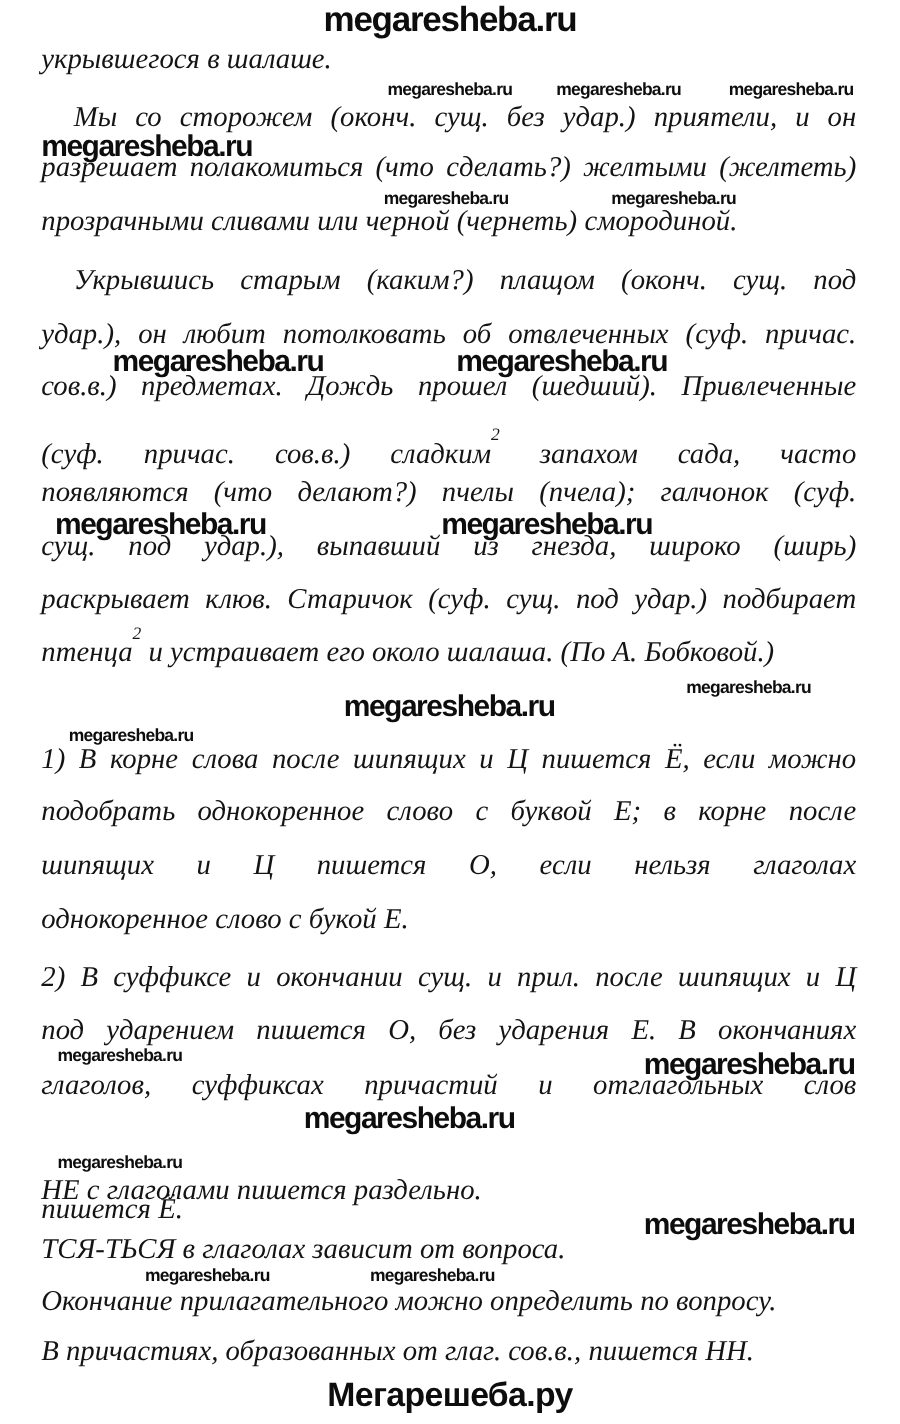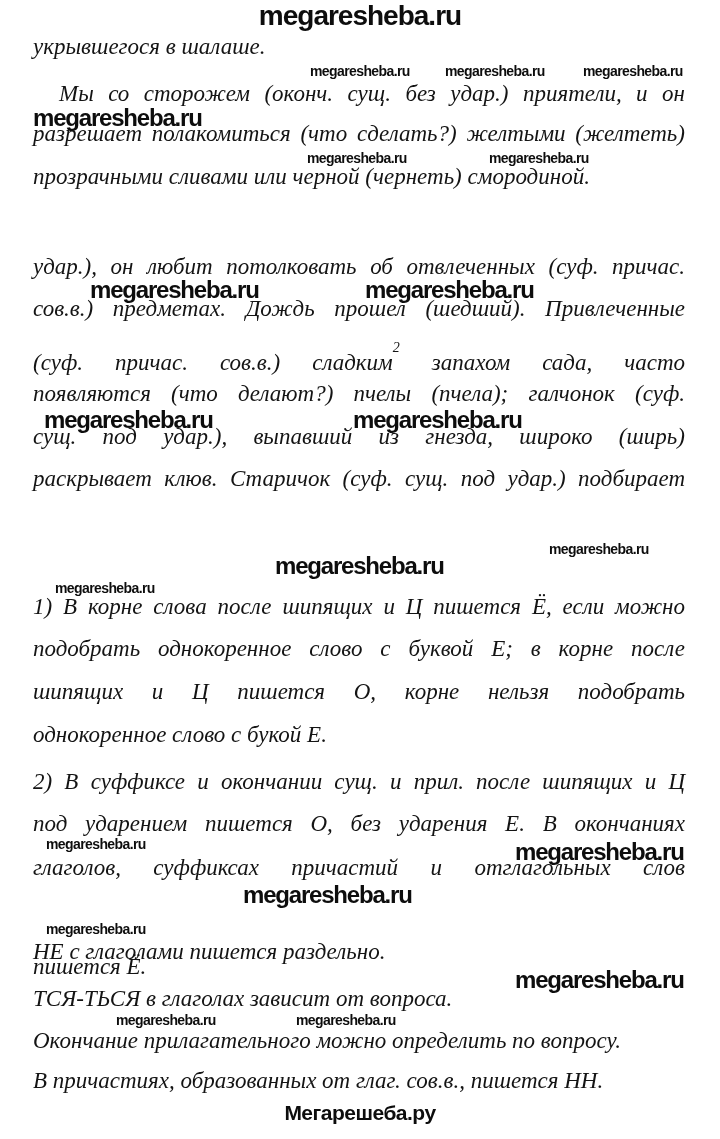--- a/index.html
+++ b/index.html
@@ -8,21 +8,21 @@
     font-family:"Liberation Serif", serif;color:#141414;
     position:relative;overflow:hidden;
   }
   .page{position:absolute;left:0;top:0;width:720px;height:1139px;border-radius:22px;}
   .brand{
     position:absolute;left:0;width:720px;text-align:center;
     font-family:"Liberation Sans", sans-serif;font-weight:bold;
     font-size:28px;letter-spacing:-1px;color:#0d0d0d;white-space:nowrap;
   }
   .brand.top{top:0;}
-  .brand.bottom{top:1101px;font-size:21px;letter-spacing:-0.5px;}
+  .brand.bottom{top:1101px;font-size:27px;letter-spacing:-0.5px;}
   .line{
     position:absolute;left:33px;width:652px;
     font-size:23px;line-height:1.1;white-space:nowrap;font-style:italic;
   }
   .j{text-align:justify;text-align-last:justify;white-space:normal;}
   .indent{text-indent:26px;}
   .line sup{
     font-size:14px;line-height:0;position:relative;top:-9px;
   }
   .wm{
@@ -36,29 +36,31 @@
 <body>
 
 <div class="page">
 
   <div class="brand top">megaresheba.ru</div>
 
   <div class="line" style="top:34px">укрывшегося в шалаше.</div>
   <div class="line j indent" style="top:81px">Мы со сторожем (оконч. сущ. без удар.) приятели, и он</div>
   <div class="line j" style="top:121px">разрешает полакомиться (что сделать?) желтыми (желтеть)</div>
   <div class="line" style="top:164px">прозрачными сливами или черной (чернеть) смородиной.</div>
+  <div class="line j indent" style="top:211px">Укрывшись старым (каким?) плащом (оконч. сущ. под</div>
   <div class="line j" style="top:254px">удар.), он любит потолковать об отвлеченных (суф. причас.</div>
   <div class="line j" style="top:296px">сов.в.) предметах. Дождь прошел (шедший). Привлеченные</div>
   <div class="line j" style="top:350px"><span>(суф. причас. сов.в.) сладким</span><sup>2</sup><span> запахом сада, часто</span></div>
   <div class="line j" style="top:381px">появляются (что делают?) пчелы (пчела); галчонок (суф.</div>
   <div class="line j" style="top:466px">раскрывает клюв. Старичок (суф. сущ. под удар.) подбирает</div>
   <div class="line j" style="top:424px">сущ. под удар.), выпавший из гнезда, широко (ширь)</div>
+  <div class="line" style="top:509px"><span>птенца</span><sup>2</sup><span> и устраивает его около шалаша. (По А. Бобковой.)</span></div>
   <div class="line j" style="top:594px">1) В корне слова после шипящих и Ц пишется Ё, если можно</div>
   <div class="line j" style="top:636px">подобрать однокоренное слово с буквой Е; в корне после</div>
-  <div class="line j" style="top:679px">шипящих и Ц пишется О, корне нельзя подобрать</div>
+  <div class="line j" style="top:679px">шипящих и Ц пишется О, если нельзя глаголах</div>
   <div class="line" style="top:722px">однокоренное слово с букой Е.</div>
   <div class="line j" style="top:769px">2) В суффиксе и окончании сущ. и прил. после шипящих и Ц</div>
   <div class="line j" style="top:811px">под ударением пишется О, без ударения Е. В окончаниях</div>
   <div class="line j" style="top:855px">глаголов, суффиксах причастий и отглагольных слов</div>
   <div class="line" style="top:954px">пишется Ё.</div>
   <div class="line" style="top:939px">НЕ с глаголами пишется раздельно.</div>
   <div class="line" style="top:986px">ТСЯ-ТЬСЯ в глаголах зависит от вопроса.</div>
   <div class="line" style="top:1068px">В причастиях, образованных от глаг. сов.в., пишется НН.</div>
   <div class="line" style="top:1028px">Окончание прилагательного можно определить по вопросу.</div>
 

